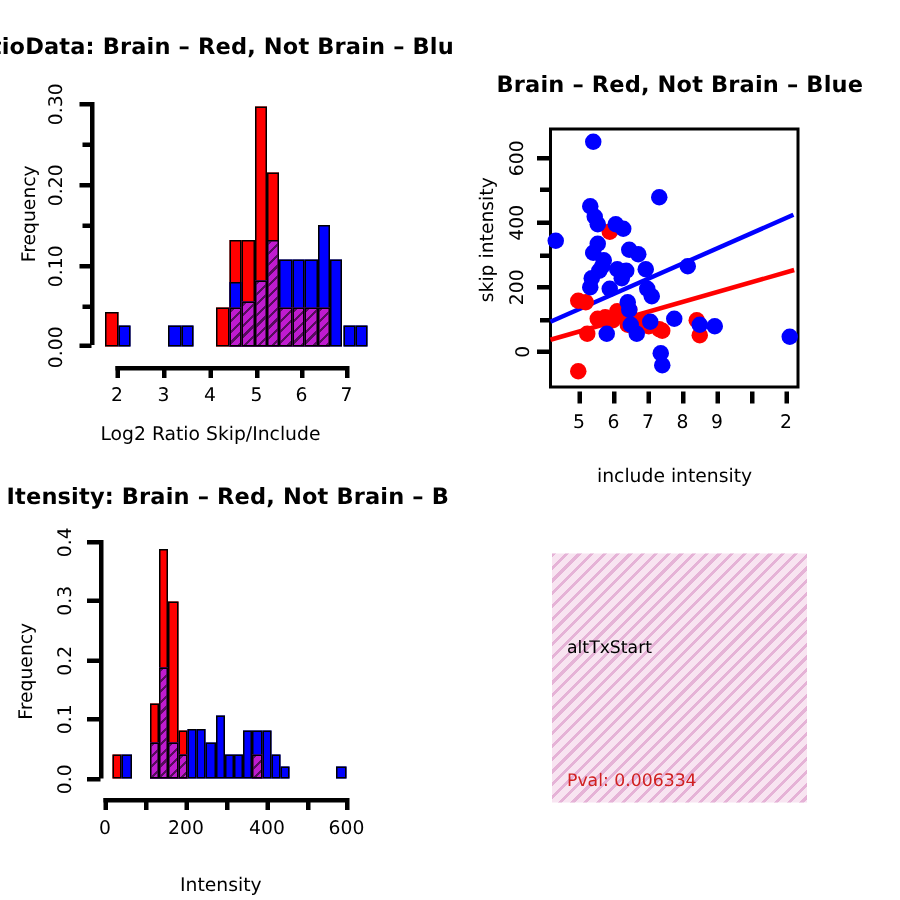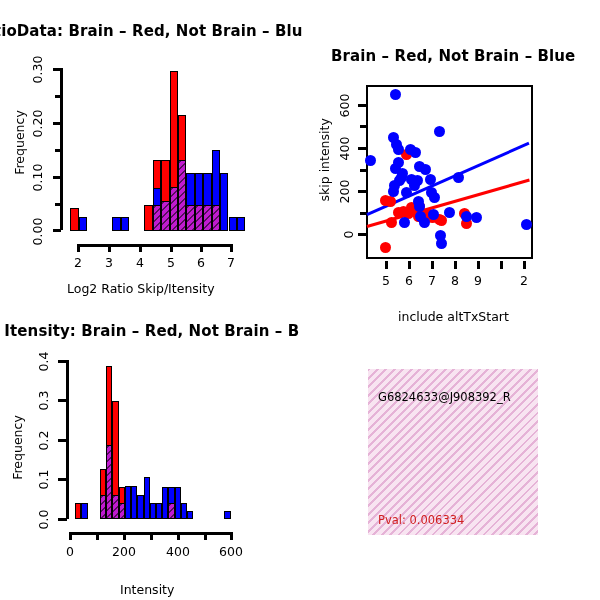--- a/index.html
+++ b/index.html
@@ -60,21 +60,21 @@
 </style>
 </head>
 <body>
 
 <div class="panel" style="left:0;top:0;width:300px;height:300px;">
 
   <div class="plot-title" style="left:-28px;top:22px;">RatioData: Brain – Red, Not Brain – Blu</div>
 
   <div class="axttl rot90" style="left:-16px;top:135px;width:70px;text-align:center;">Frequency</div>
 
-  <div class="axttl" style="left:67px;top:281px;">Log2 Ratio Skip/Itensity</div>
+  <div class="axttl" style="left:67px;top:281px;">Log2 Ratio Skip/Include</div>
 
   <div class="axline" style="left:60px;top:68px;width:2.6px;height:162px;"></div>
   <div class="tick" style="left:53px;top:68px;width:8px;height:2.6px;"></div>
   <div class="tick" style="left:55px;top:95px;width:6px;height:2.6px;"></div>
   <div class="tick" style="left:53px;top:122px;width:8px;height:2.6px;"></div>
   <div class="tick" style="left:55px;top:149px;width:6px;height:2.6px;"></div>
   <div class="tick" style="left:53px;top:176px;width:8px;height:2.6px;"></div>
   <div class="tick" style="left:55px;top:203px;width:6px;height:2.6px;"></div>
   <div class="tick" style="left:53px;top:229px;width:8px;height:2.6px;"></div>
 
@@ -128,21 +128,21 @@
       <div class="bar purple" style="left: 203.273px; width: 8.40909px; top: 205.235px; height: 25.7645px; z-index: 3;"></div>
       <div class="bar purple" style="left: 211.682px; width: 8.40909px; top: 205.235px; height: 25.7645px; z-index: 3;"></div>
     </div>
 </div>
 
 <div class="panel" style="left:300px;top:0;width:300px;height:300px;margin-top:24px;">
 
   <div class="plot-title" style="left:31px;top:23px;">Brain – Red, Not Brain – Blue</div>
 
   <div class="axttl rot90" style="left:-16px;top:130px;width:80px;text-align:center;">skip intensity</div>
-  <div class="axttl" style="left:98px;top:285px;">include altTxStart</div>
+  <div class="axttl" style="left:98px;top:285px;">include intensity</div>
 
   <div class="scatterbox" style="left:66px;top:61px;height:174px;width:167px;"></div>
 
   <div class="tick" style="left:58px;top:80px;width:9px;height:2.6px;"></div>
   <div class="tick" style="left:60px;top:101px;width:7px;height:2.6px;"></div>
   <div class="tick" style="left:58px;top:123px;width:9px;height:2.6px;"></div>
   <div class="tick" style="left:60px;top:145px;width:7px;height:2.6px;"></div>
   <div class="tick" style="left:58px;top:166px;width:9px;height:2.6px;"></div>
   <div class="tick" style="left:60px;top:188px;width:7px;height:2.6px;"></div>
   <div class="tick" style="left:58px;top:209px;width:9px;height:2.6px;"></div>
@@ -289,15 +289,15 @@
       <div class="bar blue" style="left: 224.331px; width: 6.21324px; top: 211.244px; height: 7.7561px; z-index: 2;"></div>
       <div class="bar purple" style="left: 100.066px; width: 6.21324px; top: 194.956px; height: 24.0439px; z-index: 3;"></div>
       <div class="bar purple" style="left: 106.279px; width: 6.21324px; top: 145.317px; height: 73.6829px; z-index: 3;"></div>
       <div class="bar purple" style="left: 112.493px; width: 6.21324px; top: 194.956px; height: 24.0439px; z-index: 3;"></div>
       <div class="bar purple" style="left: 118.706px; width: 6.21324px; top: 203.1px; height: 15.9px; z-index: 3;"></div>
       <div class="bar purple" style="left: 168.412px; width: 6.21324px; top: 203.1px; height: 15.9px; z-index: 3;"></div>
     </div>
 </div>
 
 <div id="info-panel">
-  <div class="info-line" style="top:21px;">G6824633@J908392_R</div>
+  <div class="info-line" style="top:55px;">altTxStart</div>
   <div class="info-line pval" style="top:144px;">Pval: 0.006334</div>
 </div>
 
 </body></html>

